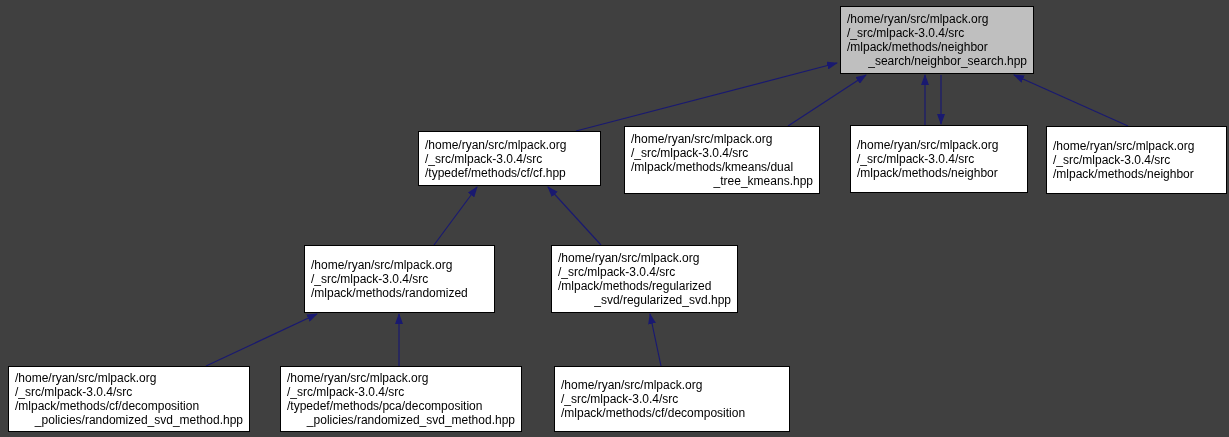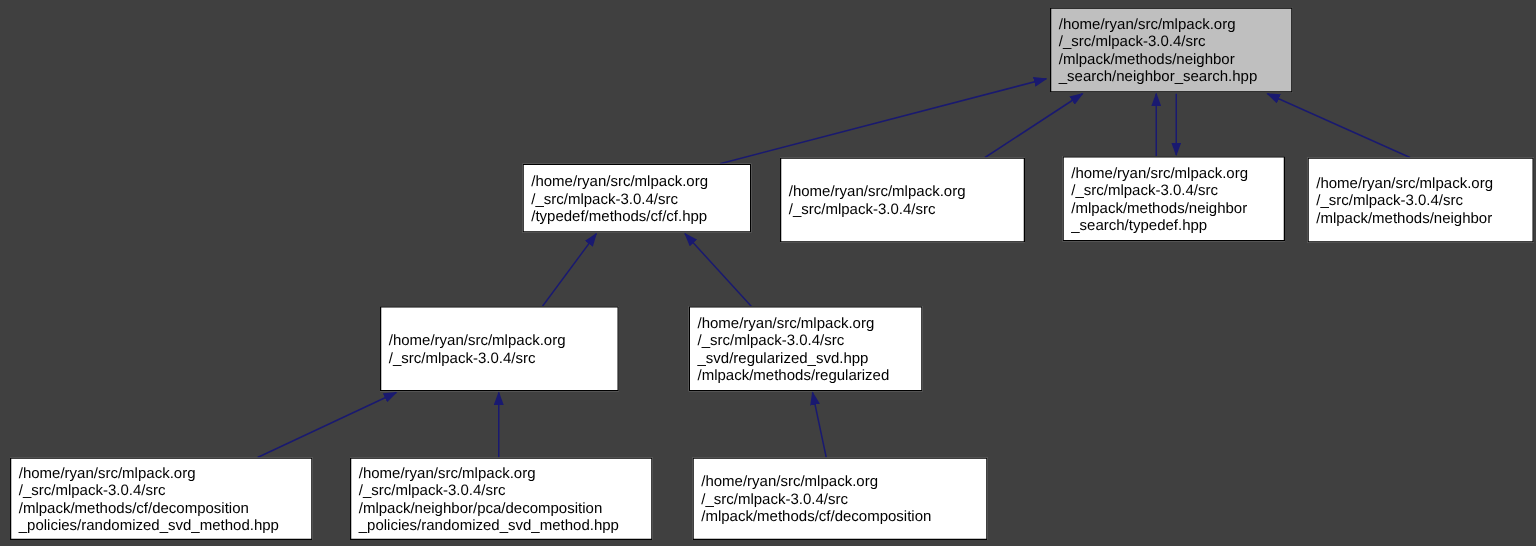--- a/index.html
+++ b/index.html
@@ -39,21 +39,21 @@
     cursor: pointer;
   }
   .node.highlight {
     background: #bfbfbf;
     cursor: default;
   }
   .node-line {
     text-align: left;
   }
   .node-line.center {
-    text-align: left;
+    text-align: right;
   }
 </style>
 </head>
 <body>
 
 <div class="canvas">
   <svg id="edges" xmlns="http://www.w3.org/2000/svg" viewBox="0 0 1229 437">
       <defs>
         <marker id="arrowhead" markerWidth="11" markerHeight="8" refX="10" refY="4" orient="auto" markerUnits="userSpaceOnUse">
           <path d="M0,0 L11,4 L0,8 z" fill="#191970"></path>
@@ -78,52 +78,54 @@
         <div class="node-line center">_search/neighbor_search.hpp</div>
       </div>
       <div class="node" style="left: 418px; top: 131px; width: 183px; height: 55px;">
         <div class="node-line">/home/ryan/src/mlpack.org</div>
         <div class="node-line">/_src/mlpack-3.0.4/src</div>
         <div class="node-line">/typedef/methods/cf/cf.hpp</div>
       </div>
       <div class="node" style="left: 624px; top: 126px; width: 196px; height: 68px;">
         <div class="node-line">/home/ryan/src/mlpack.org</div>
         <div class="node-line">/_src/mlpack-3.0.4/src</div>
+        <div class="node-line">/mlpack/methods/kmeans/dual</div>
+        <div class="node-line center">_tree_kmeans.hpp</div>
       </div>
       <div class="node" style="left: 850px; top: 125px; width: 178px; height: 68px;">
         <div class="node-line">/home/ryan/src/mlpack.org</div>
         <div class="node-line">/_src/mlpack-3.0.4/src</div>
         <div class="node-line">/mlpack/methods/neighbor</div>
-        <div class="node-line center">_search/typedef.hpp</div>
       </div>
       <div class="node" style="left: 1046px; top: 126px; width: 181px; height: 68px;">
         <div class="node-line">/home/ryan/src/mlpack.org</div>
         <div class="node-line">/_src/mlpack-3.0.4/src</div>
         <div class="node-line">/mlpack/methods/neighbor</div>
       </div>
       <div class="node" style="left: 304px; top: 245px; width: 191px; height: 68px;">
         <div class="node-line">/home/ryan/src/mlpack.org</div>
         <div class="node-line">/_src/mlpack-3.0.4/src</div>
+        <div class="node-line">/mlpack/methods/randomized</div>
       </div>
       <div class="node" style="left: 551px; top: 245px; width: 187px; height: 68px;">
         <div class="node-line">/home/ryan/src/mlpack.org</div>
         <div class="node-line">/_src/mlpack-3.0.4/src</div>
+        <div class="node-line">/mlpack/methods/regularized</div>
         <div class="node-line center">_svd/regularized_svd.hpp</div>
-        <div class="node-line">/mlpack/methods/regularized</div>
       </div>
       <div class="node" style="left: 8px; top: 366px; width: 242px; height: 66px;">
         <div class="node-line">/home/ryan/src/mlpack.org</div>
         <div class="node-line">/_src/mlpack-3.0.4/src</div>
         <div class="node-line">/mlpack/methods/cf/decomposition</div>
         <div class="node-line center">_policies/randomized_svd_method.hpp</div>
       </div>
       <div class="node" style="left: 280px; top: 366px; width: 242px; height: 66px;">
         <div class="node-line">/home/ryan/src/mlpack.org</div>
         <div class="node-line">/_src/mlpack-3.0.4/src</div>
-        <div class="node-line">/mlpack/neighbor/pca/decomposition</div>
+        <div class="node-line">/typedef/methods/pca/decomposition</div>
         <div class="node-line center">_policies/randomized_svd_method.hpp</div>
       </div>
       <div class="node" style="left: 554px; top: 366px; width: 236px; height: 66px;">
         <div class="node-line">/home/ryan/src/mlpack.org</div>
         <div class="node-line">/_src/mlpack-3.0.4/src</div>
         <div class="node-line">/mlpack/methods/cf/decomposition</div>
       </div>
     </div>
 </div>
 

